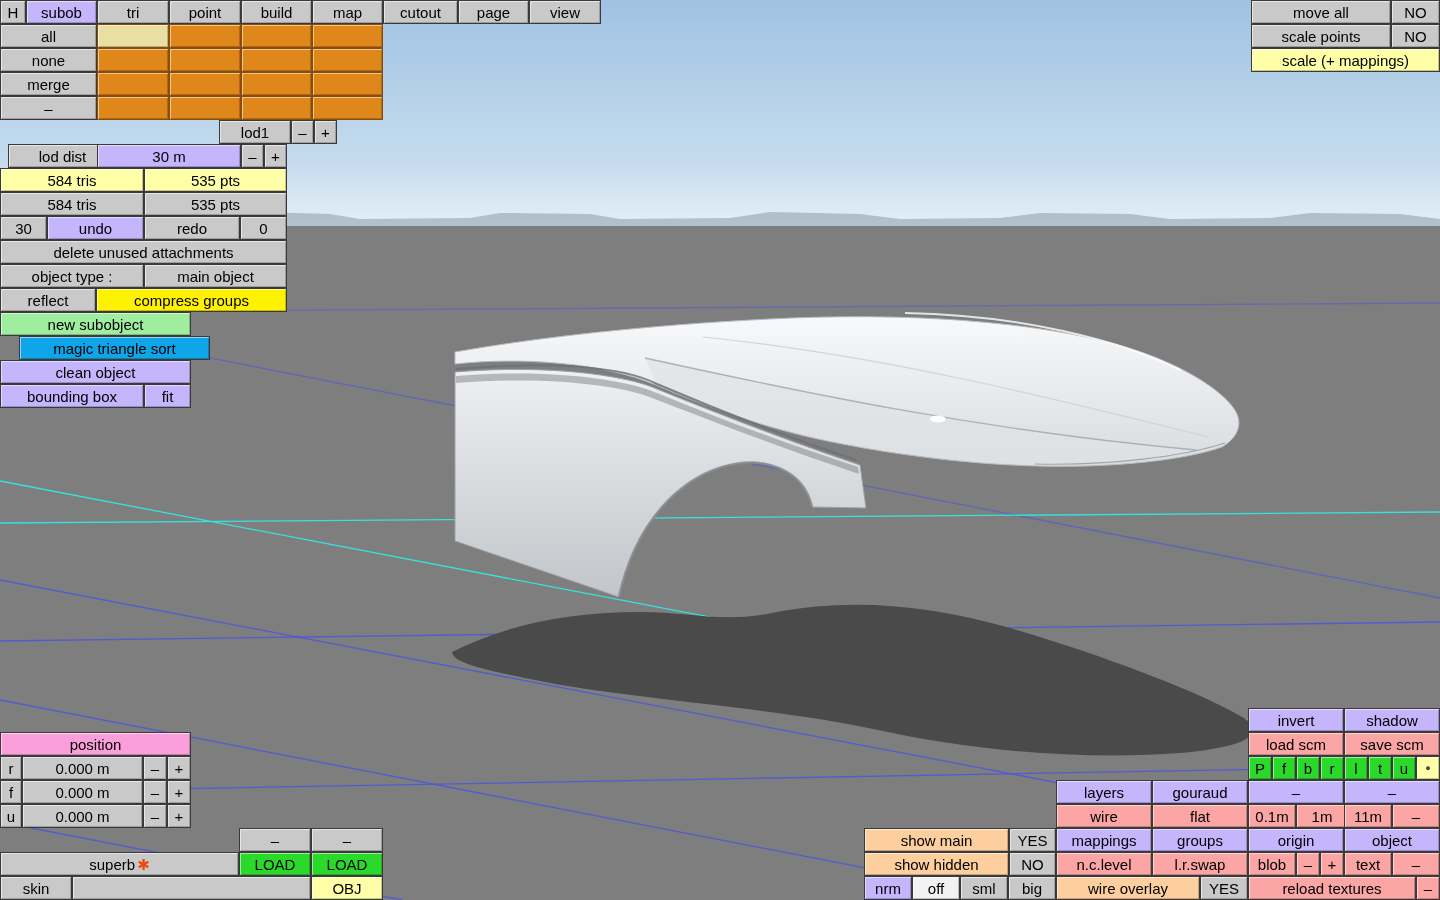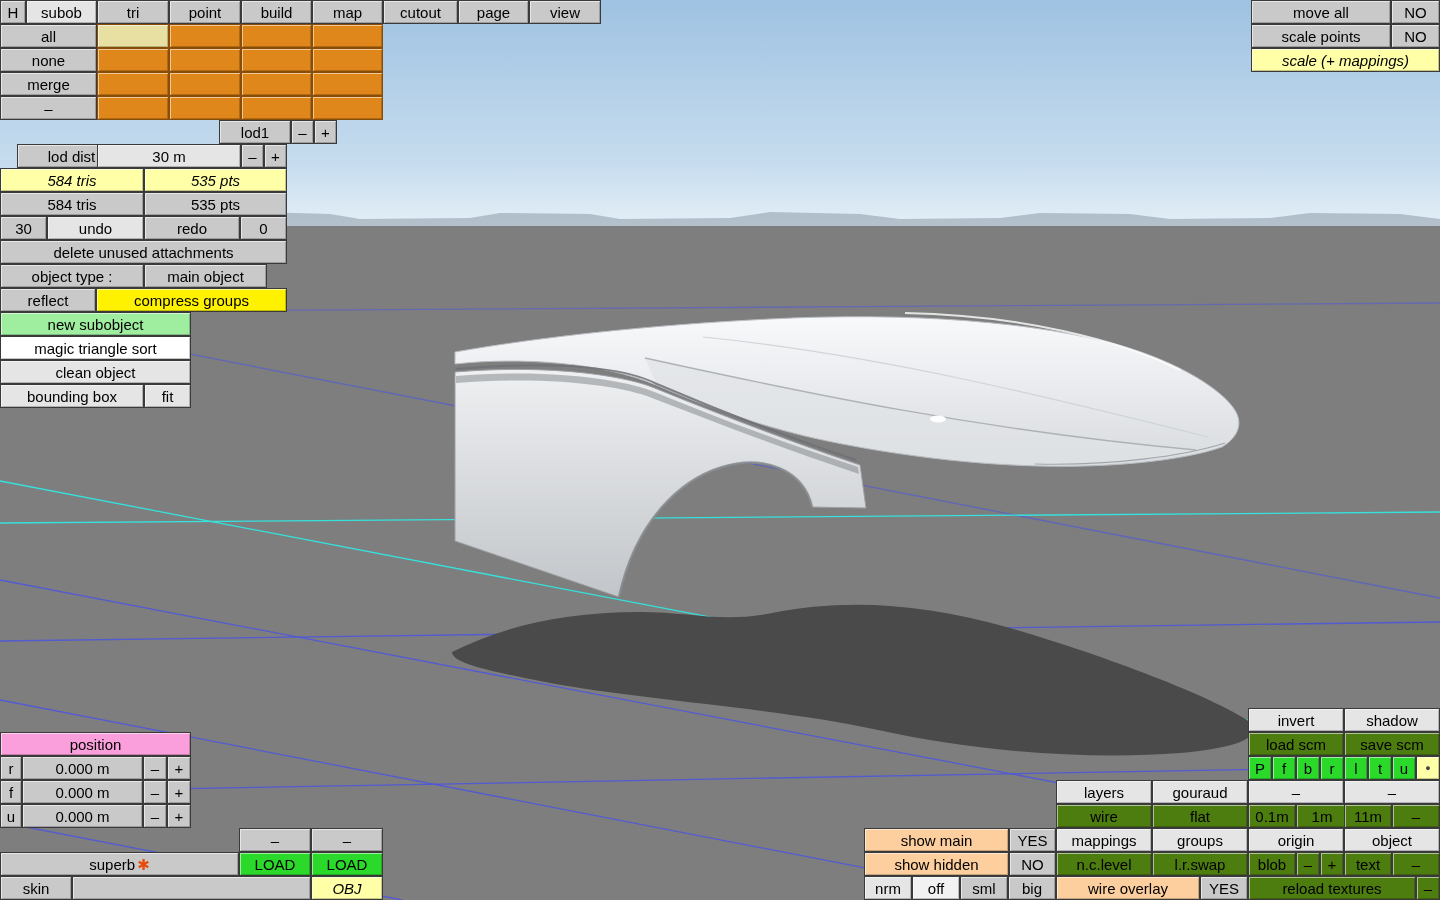--- a/index.html
+++ b/index.html
@@ -13,27 +13,27 @@
   #ui{position:absolute;left:0;top:0;width:1440px;height:900px;pointer-events:none;}
   .b{
     position:absolute;height:24px;box-sizing:border-box;
     display:flex;align-items:center;justify-content:center;
     border:1px solid #3a3a3a;
     box-shadow:inset 1px 1px 0 rgba(255,255,255,.55), inset -1px -1px 0 rgba(0,0,0,.22);
     font-size:15px;line-height:1;color:#000;white-space:nowrap;overflow:hidden;
     pointer-events:auto;cursor:default;
   }
   .g {background:#c9c9c9;}
-  .lv{background:#e5e5e5;}
-  .yl{background:#ffffa8;font-style:italic;}
+  .lv{background:#c4b5fd;}
+  .yl{background:#ffffa8;}
   .yb{background:#fff200;}
   .gn{background:#9fee9f;}
   .gb{background:#2bd92b;}
-  .cy{background:#4d7c0f;}
-  .mt{background:#ffffff;}
+  .cy{background:#fca5a5;}
+  .mt{background:#0ea5e9;margin-left:19px;}
   .pk{background:#fb9fdc;}
   .pc{background:#fdcf9f;}
   .wt{background:#f2f2f2;}
   .or{background:#e0871c;border-color:#8a4d05;}
   .os{background:#e8e0a2;border-color:#8a4d05;}
   .dot{font-size:9px;color:#444;}
   .star{color:#e84b0c;margin-left:2px;}
 </style>
 </head>
 <body>
@@ -129,38 +129,38 @@
   <div class="b or" style="left:312px;top:72px;width:71px"></div>
   <div class="b or" style="left:97px;top:96px;width:72px"></div>
   <div class="b or" style="left:169px;top:96px;width:72px"></div>
   <div class="b or" style="left:241px;top:96px;width:71px"></div>
   <div class="b or" style="left:312px;top:96px;width:71px"></div>
 
   <div class="b g" style="left:219px;top:120px;width:72px">lod1</div>
   <div class="b g" style="left:291px;top:120px;width:23px">–</div>
   <div class="b g" style="left:314px;top:120px;width:23px">+</div>
 
-  <div class="b g" style="left:17px;top:144px;width:109px">lod dist</div>
+  <div class="b g" style="left:8px;top:144px;width:109px">lod dist</div>
   <div class="b lv" style="left:97px;top:144px;width:144px">30 m</div>
   <div class="b g" style="left:241px;top:144px;width:23px">–</div>
   <div class="b g" style="left:264px;top:144px;width:23px">+</div>
 
   <div class="b yl" style="left:0;top:168px;width:144px">584 tris</div>
   <div class="b yl" style="left:144px;top:168px;width:143px">535 pts</div>
   <div class="b g" style="left:0;top:192px;width:144px">584 tris</div>
   <div class="b g" style="left:144px;top:192px;width:143px">535 pts</div>
 
   <div class="b g" style="left:0;top:216px;width:47px">30</div>
   <div class="b lv" style="left:47px;top:216px;width:97px">undo</div>
   <div class="b g" style="left:144px;top:216px;width:96px">redo</div>
   <div class="b g" style="left:240px;top:216px;width:47px">0</div>
 
   <div class="b g" style="left:0;top:240px;width:287px">delete unused attachments</div>
   <div class="b g" style="left:0;top:264px;width:144px">object type :</div>
-  <div class="b g" style="left:144px;top:264px;width:123px">main object</div>
+  <div class="b g" style="left:144px;top:264px;width:143px">main object</div>
   <div class="b g" style="left:0;top:288px;width:96px">reflect</div>
   <div class="b yb" style="left:96px;top:288px;width:191px">compress groups</div>
   <div class="b gn" style="left:0;top:312px;width:191px">new subobject</div>
   <div class="b mt" style="left:0;top:336px;width:191px">magic triangle sort</div>
   <div class="b lv" style="left:0;top:360px;width:191px">clean object</div>
   <div class="b lv" style="left:0;top:384px;width:144px">bounding box</div>
   <div class="b lv" style="left:144px;top:384px;width:47px">fit</div>
 
   <div class="b pk" style="left:0;top:732px;width:191px">position</div>
 

